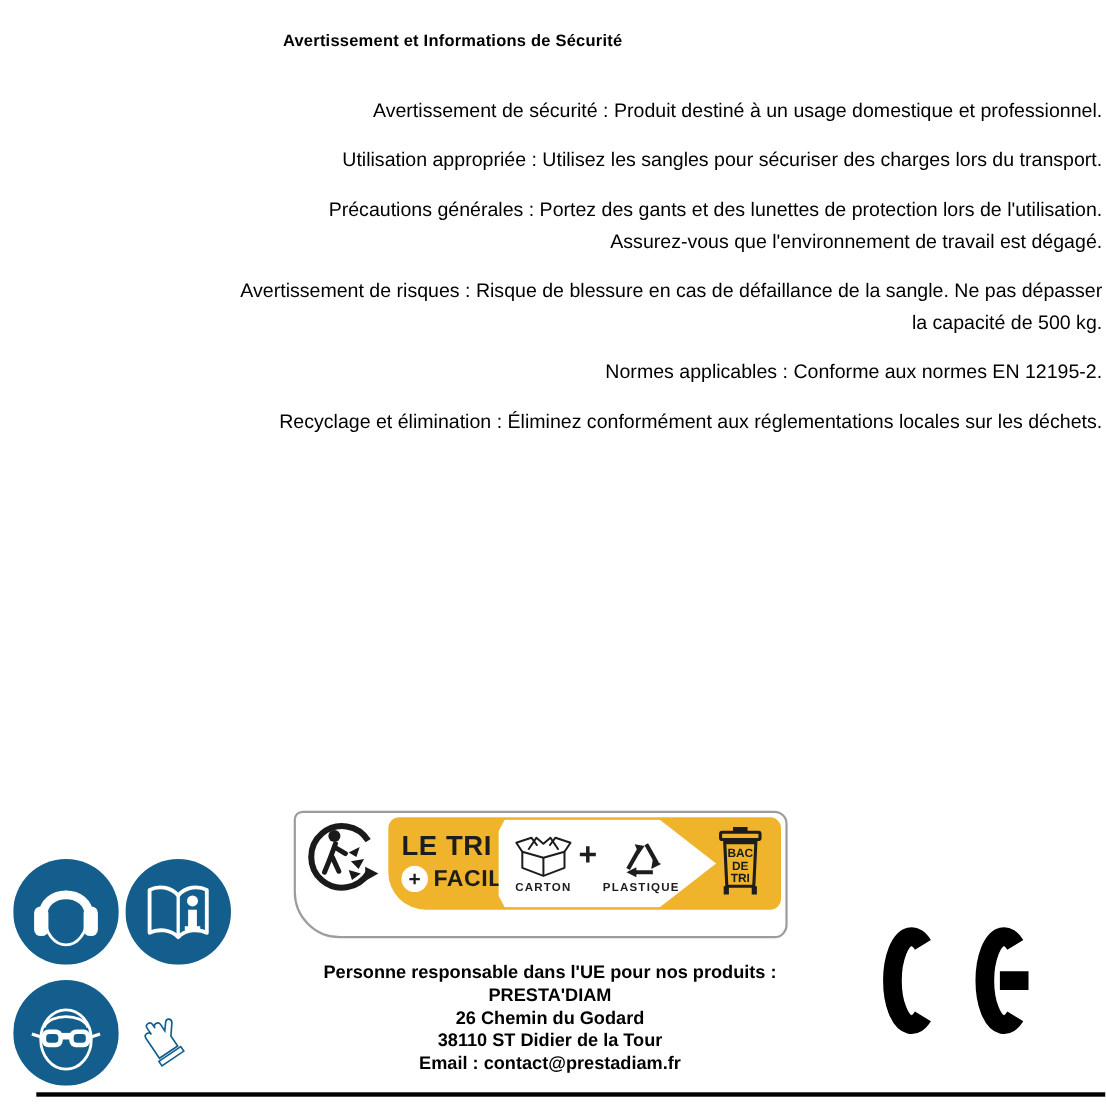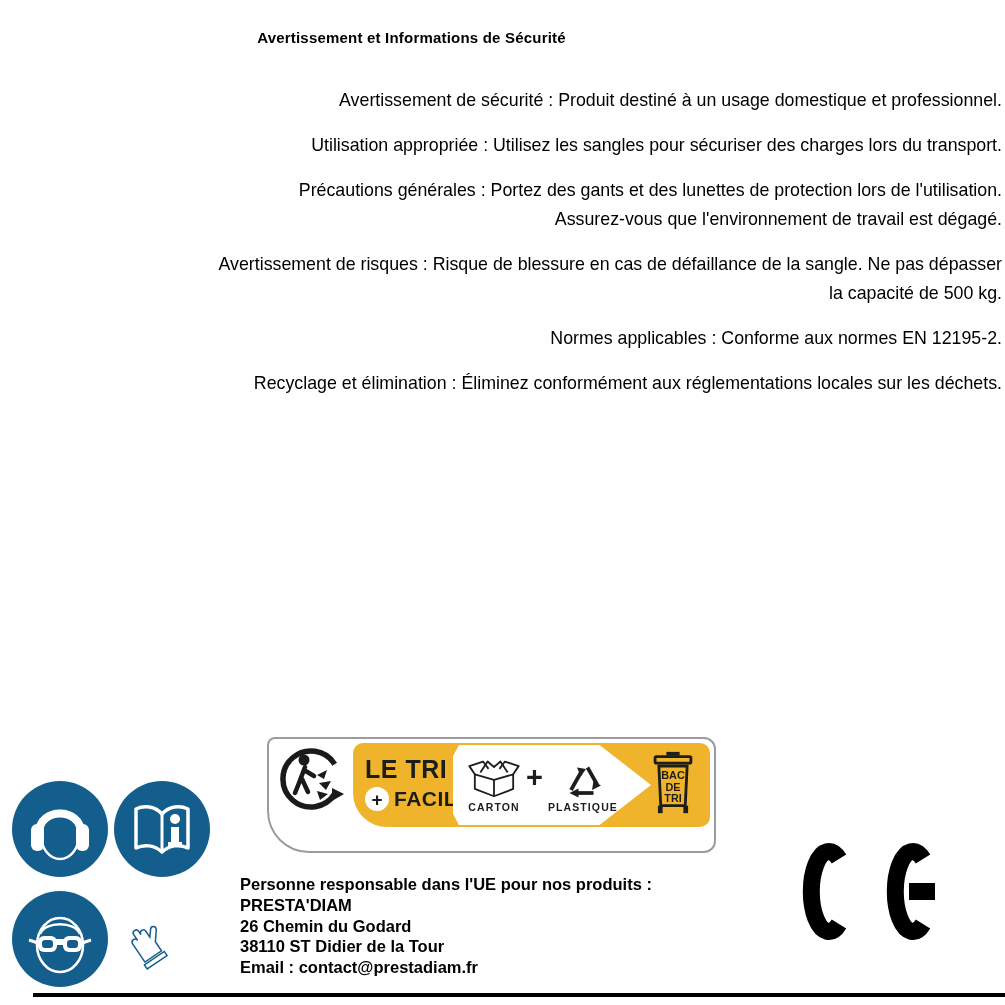--- a/index.html
+++ b/index.html
@@ -54,21 +54,21 @@
   .mat-label{font-size:10.5px;font-weight:bold;letter-spacing:1.1px;color:#1d1d1b;margin-top:2px;}
   .plus-big{font-size:29px;font-weight:800;color:#1d1d1b;margin:0 5px 16px 5px;}
   .bin{position:absolute;left:297px;top:7px;}
   .tagline{
     position:absolute;right:8px;top:89px;font-size:15px;font-style:italic;
     font-weight:bold;color:#1d1d1b;letter-spacing:.2px;
   }
 
   
   .addr{
-    position:absolute;left:240px;top:874px;width:520px;text-align:left;
+    position:absolute;left:240px;top:874px;width:520px;text-align:center;
     font-weight:bold;font-size:16.5px;line-height:20.8px;
   }
 
   
   .ce{position:absolute;left:799px;top:842px;}
   .bottom-bar{position:absolute;left:33px;top:993px;width:972px;height:4px;background:#000;}
 </style>
 </head>
 <body>
 

